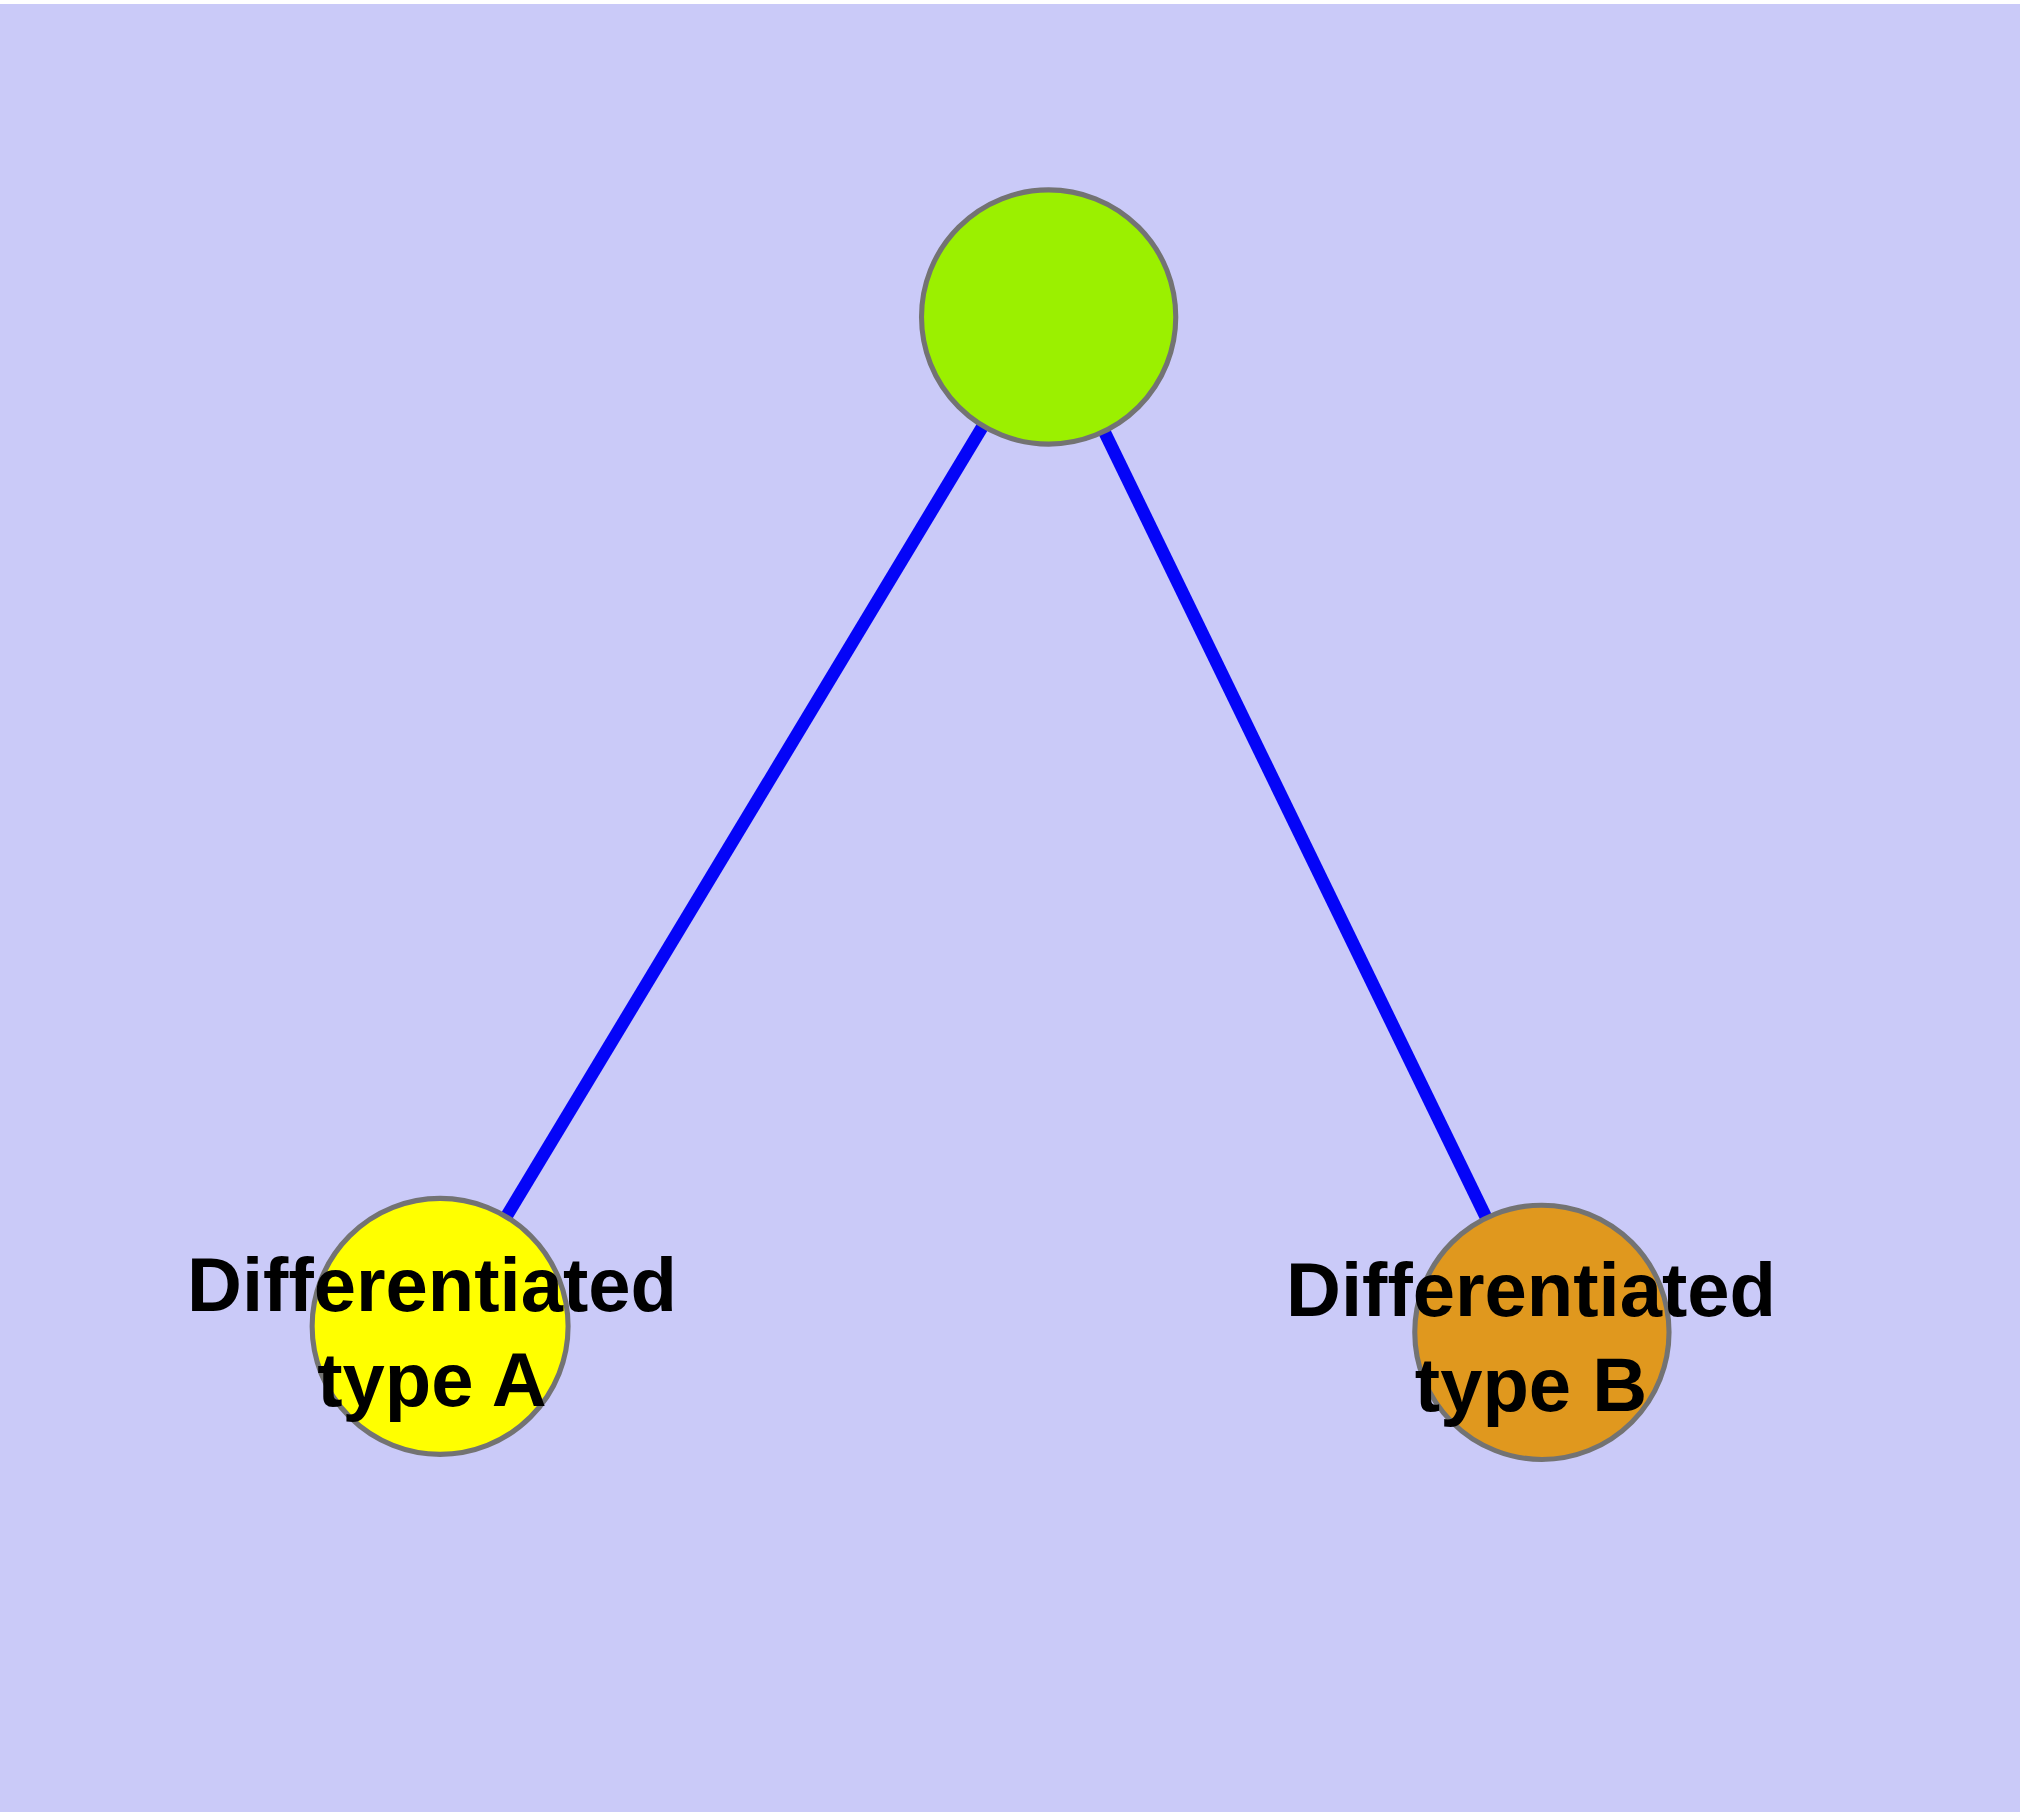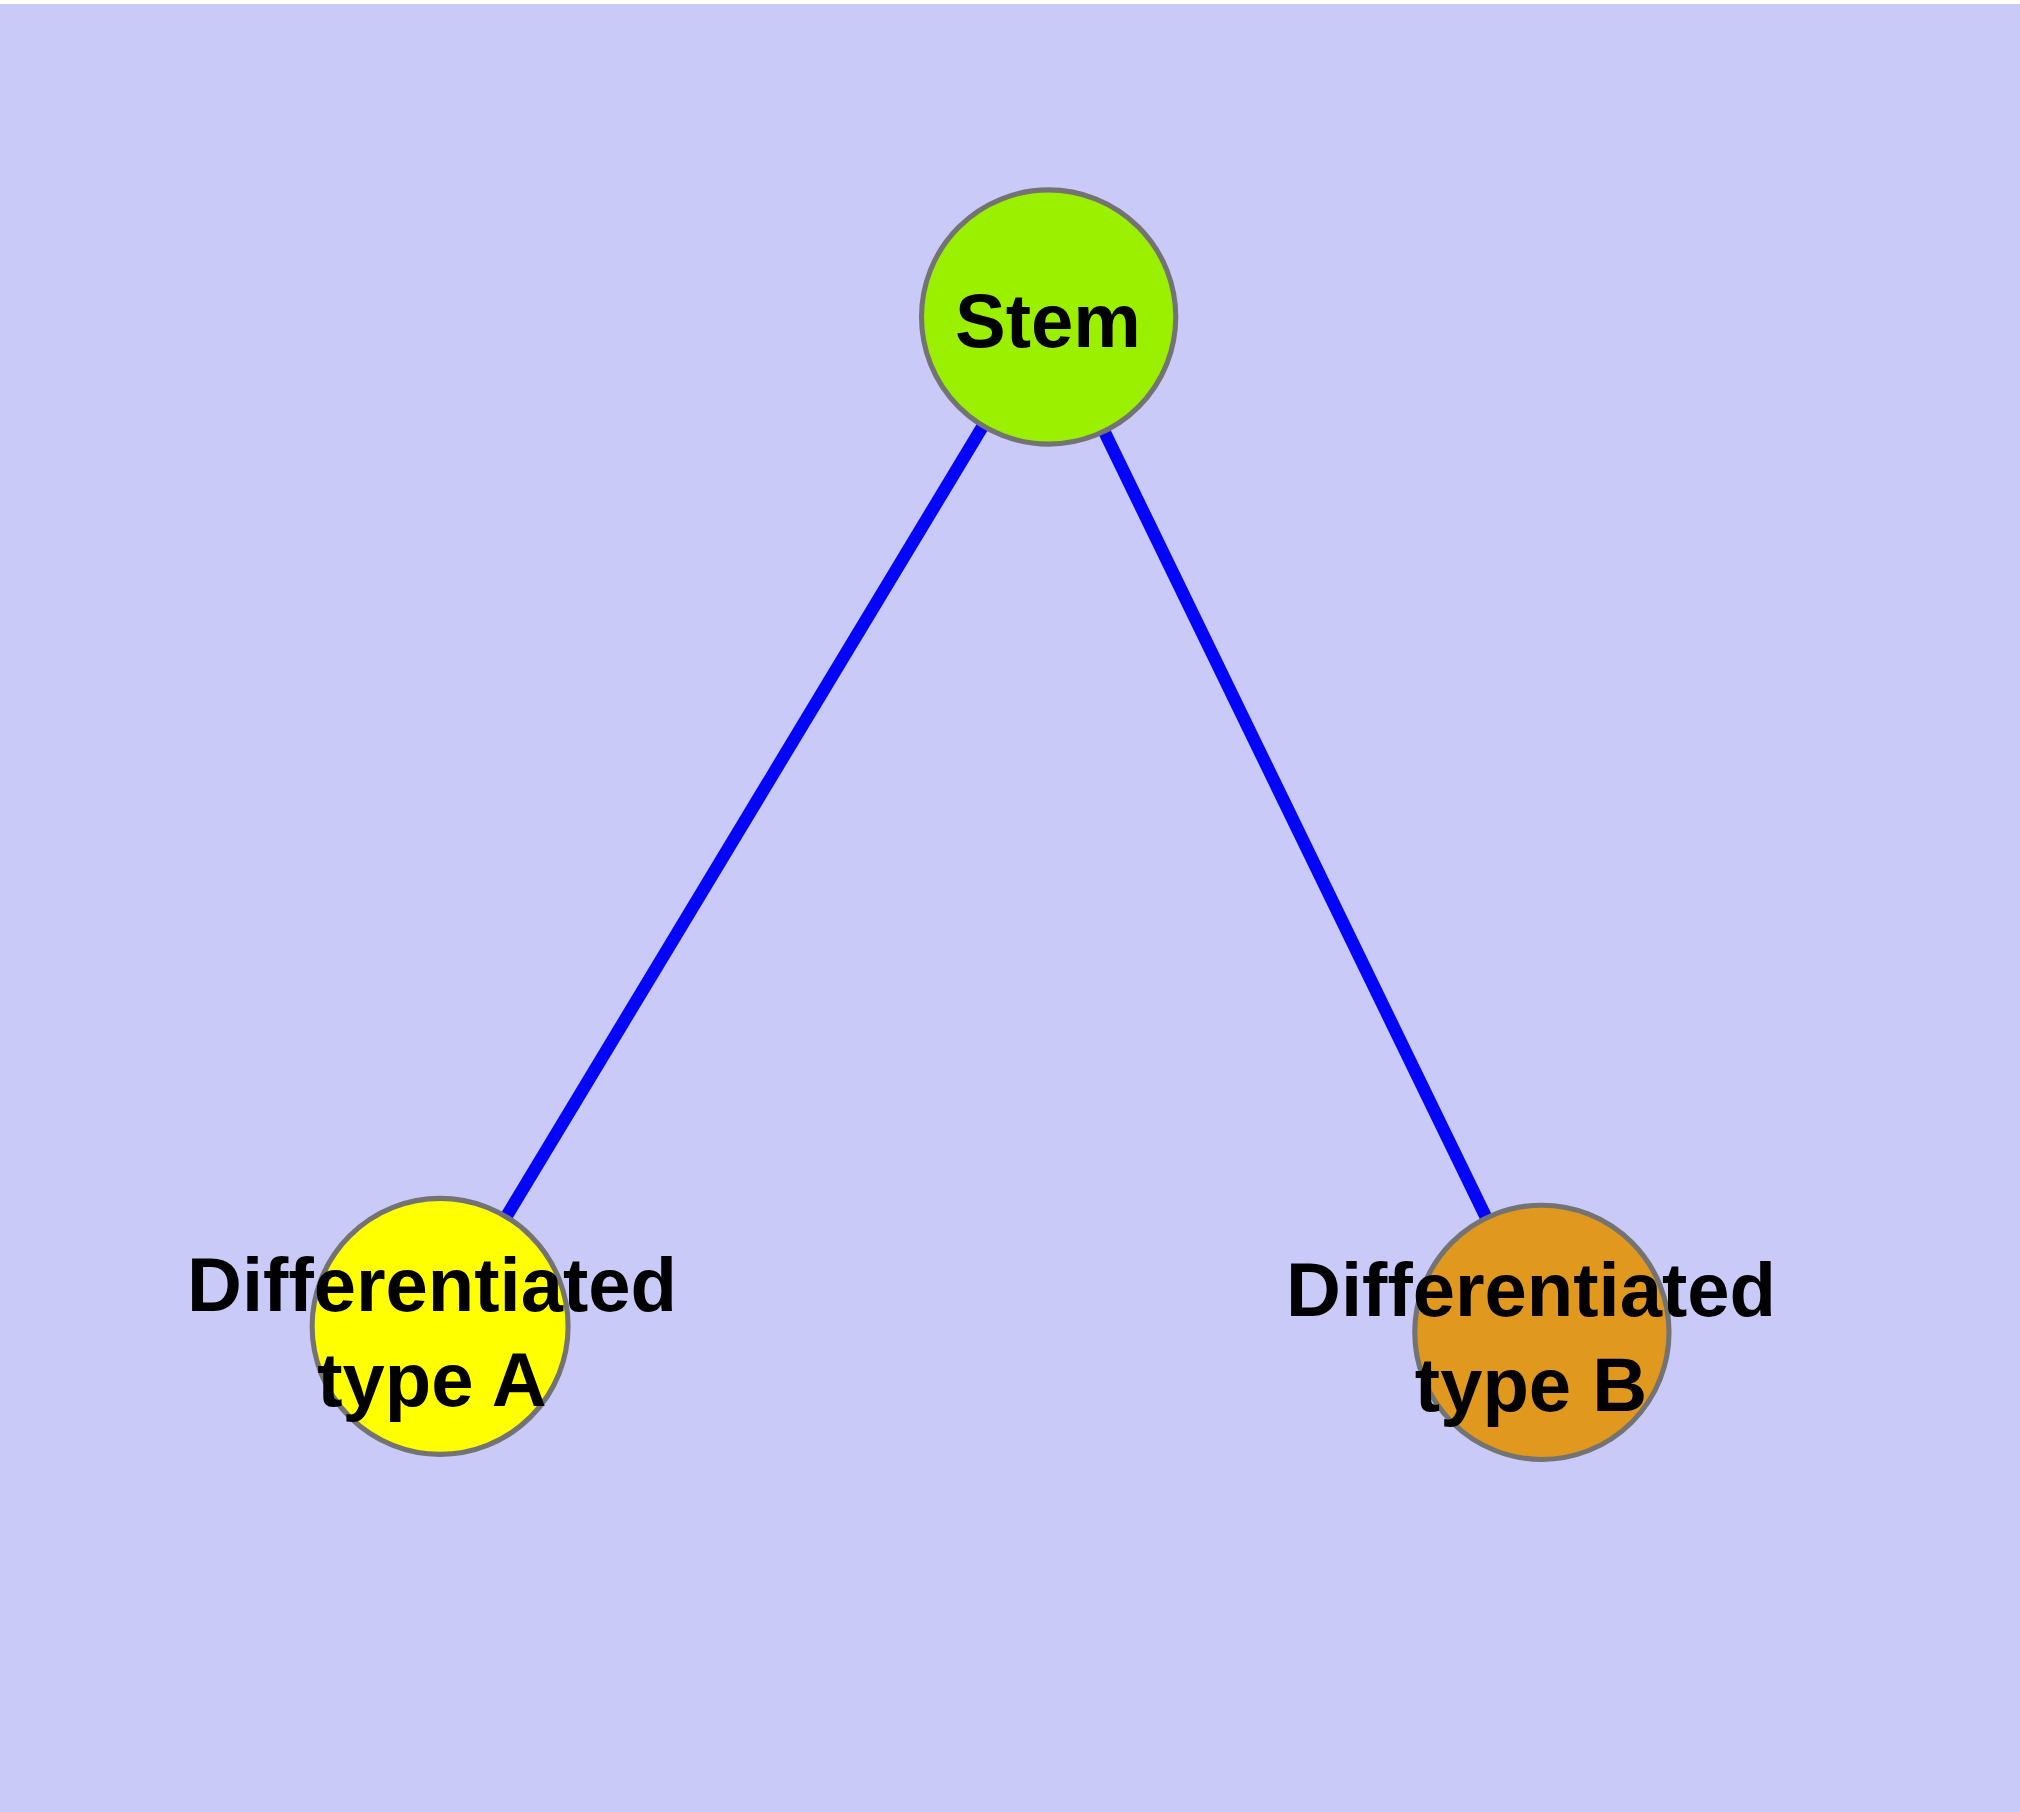--- a/index.html
+++ b/index.html
@@ -53,21 +53,20 @@
   <svg id="graph-svg" viewBox="0 0 2384 2138">
 
     <line class="edge" x1="1237" y1="374" x2="519" y2="1565" stroke="#0404F8"></line>
     <line class="edge" x1="1237" y1="374" x2="1819" y2="1572" stroke="#0404F8"></line>
 
     <circle class="node-circle" cx="1237" cy="374" r="150" fill="#9BF000" style="stroke: rgb(115, 115, 115);"></circle>
     <circle class="node-circle" cx="519" cy="1565" r="151" fill="#FFFF00" style="stroke: rgb(115, 115, 115);"></circle>
     <circle class="node-circle" cx="1819" cy="1572" r="150" fill="#E0981E" style="stroke: rgb(115, 115, 115);"></circle>
   </svg>
 
-  <div class="node-label" style="left: 1048px; top: 320px; color: rgb(0, 0, 0);">Stem</div>
 
   <div class="node-label" style="left: 432px; top: 1332px; color: rgb(0, 0, 0);">Differentiated
 type A</div>
 
   <div class="node-label" style="left: 1531px; top: 1337px; color: rgb(0, 0, 0);">Differentiated
 type B</div>
 </div>
 
 
 </body></html>

